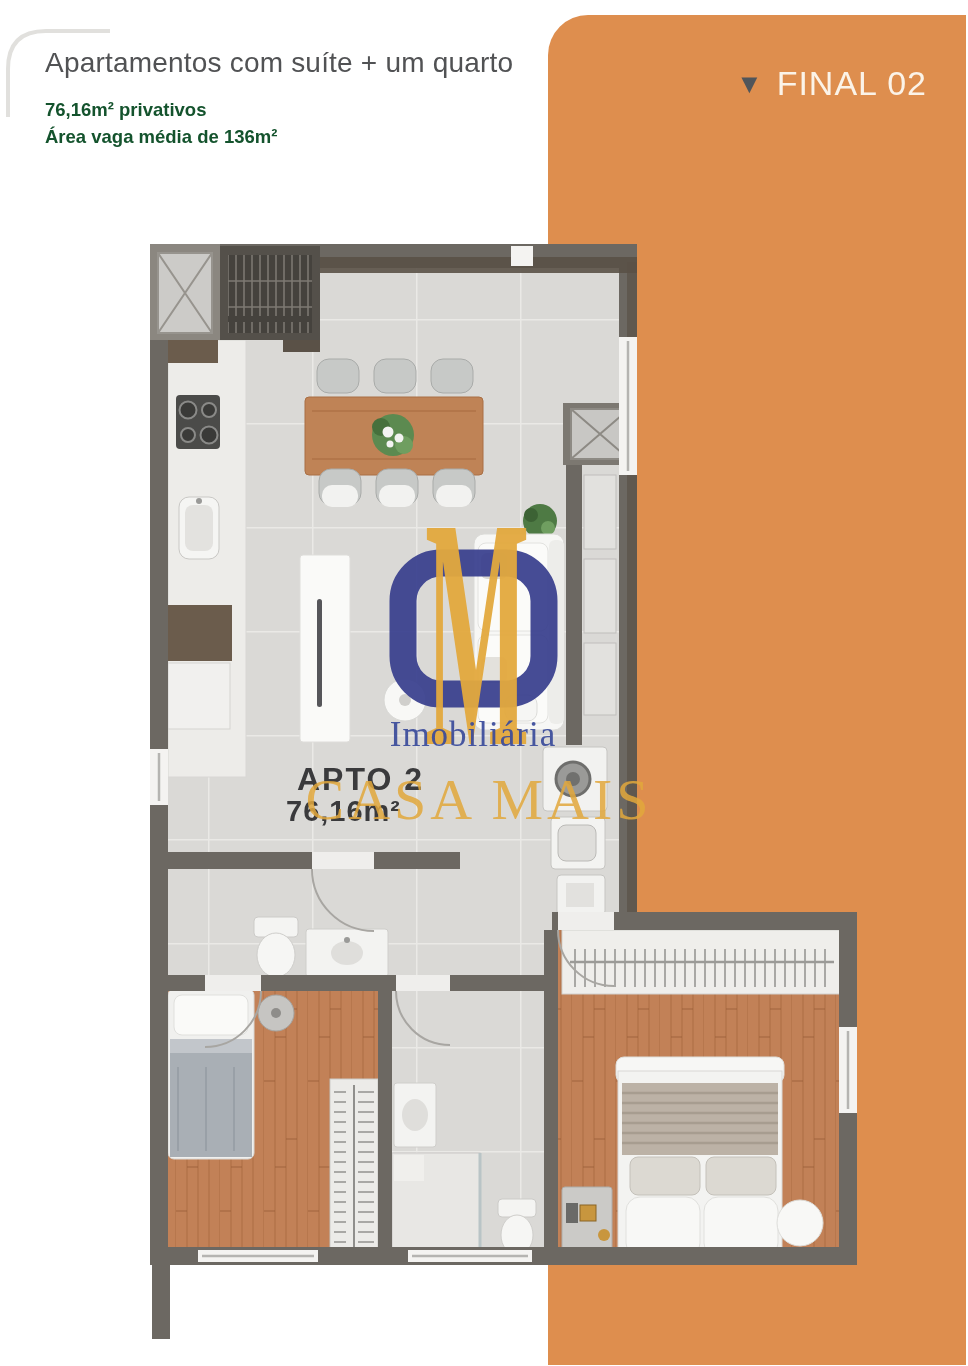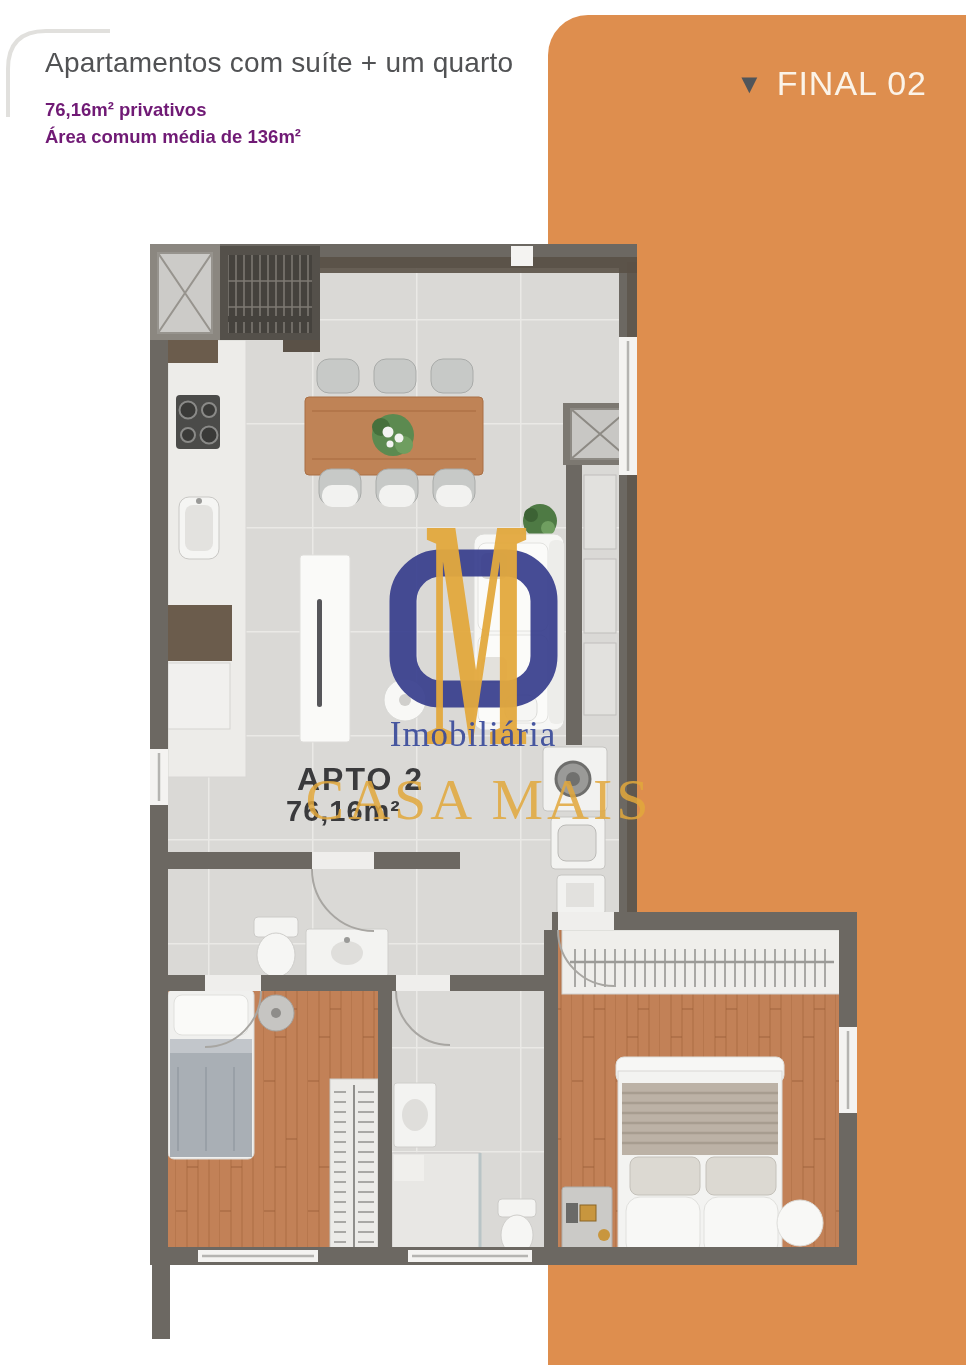--- a/index.html
+++ b/index.html
@@ -3,21 +3,21 @@
 <meta charset="utf-8">
 <style>
   html,body{margin:0;padding:0;background:#fff;}
   .page{position:relative;width:968px;height:1366px;overflow:hidden;background:#ffffff;
         font-family:"Liberation Sans",sans-serif;margin-top:7px;}
   .corner-arc{position:absolute;left:0;top:0;z-index:1;}
   .orange-panel{position:absolute;left:548px;top:8px;width:418px;height:1350px;
         background:#DE8E4E;border-top-left-radius:40px;z-index:1;}
   .header{position:absolute;left:45px;top:40px;width:480px;z-index:3;}
   .header h1{margin:0 0 18px 0;font-size:28px;font-weight:normal;color:#515254;letter-spacing:.2px;}
-  .header p{margin:0;font-size:18.5px;font-weight:bold;color:#701a75;line-height:26.5px;}
+  .header p{margin:0;font-size:18.5px;font-weight:bold;color:#14532d;line-height:26.5px;}
   .badge{position:absolute;right:41px;top:44px;text-align:right;z-index:3;color:#FBF3E8;}
   .badge .l1{font-size:35px;font-weight:bold;letter-spacing:3px;line-height:36px;}
   .badge .l2{margin-top:8px;font-size:34px;font-weight:normal;letter-spacing:1px;line-height:48px;}
   .badge .tri{display:inline-block;color:#50555A;font-size:27px;margin-right:13px;
         transform:translateY(-2px);}
   .plan-svg{position:absolute;left:0;top:0;z-index:2;}
   .wm-svg{position:absolute;left:0;top:0;z-index:4;}
   .bottom-bar{position:absolute;left:0;top:1360px;width:968px;height:6px;background:#14100A;z-index:5;}
 </style>
 </head>
@@ -27,21 +27,21 @@
 
   <svg class="corner-arc" width="120" height="120">
     <path d="M8 110 L8 62 Q8 24 46 24 L110 24" fill="none" stroke="#E1E0DD" stroke-width="4"></path>
   </svg>
 
   <div class="orange-panel"></div>
 
   <div class="header">
     <h1>Apartamentos com suíte + um quarto</h1>
     <p>76,16m² privativos</p>
-    <p>Área comum média de 136m²</p>
+    <p>Área vaga média de 136m²</p>
   </div>
 
   <div class="badge">
     <div class="l2">
       <span class="tri">▼</span><span>FINAL 02</span>
     </div>
   </div>
 
   <svg class="plan-svg" width="968" height="1366" viewBox="0 0 968 1366">
     <defs>

